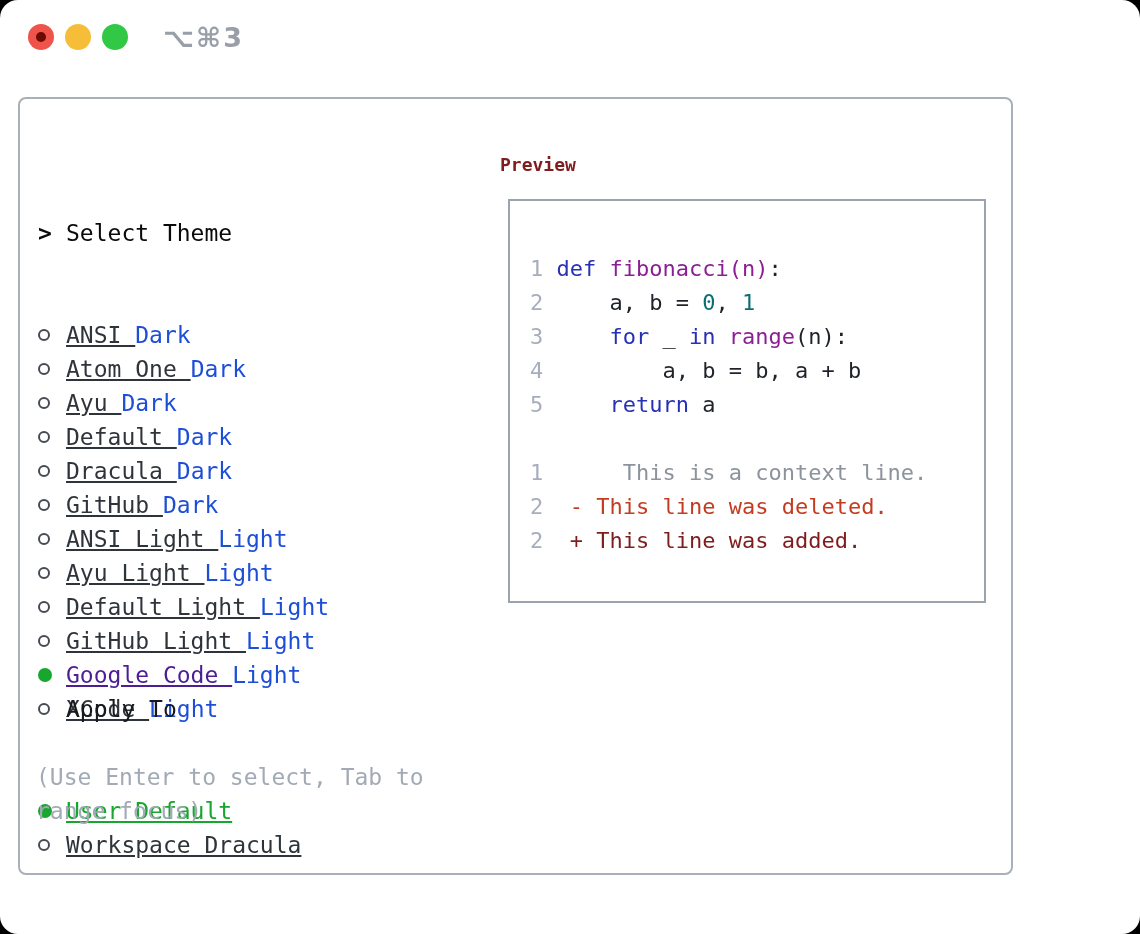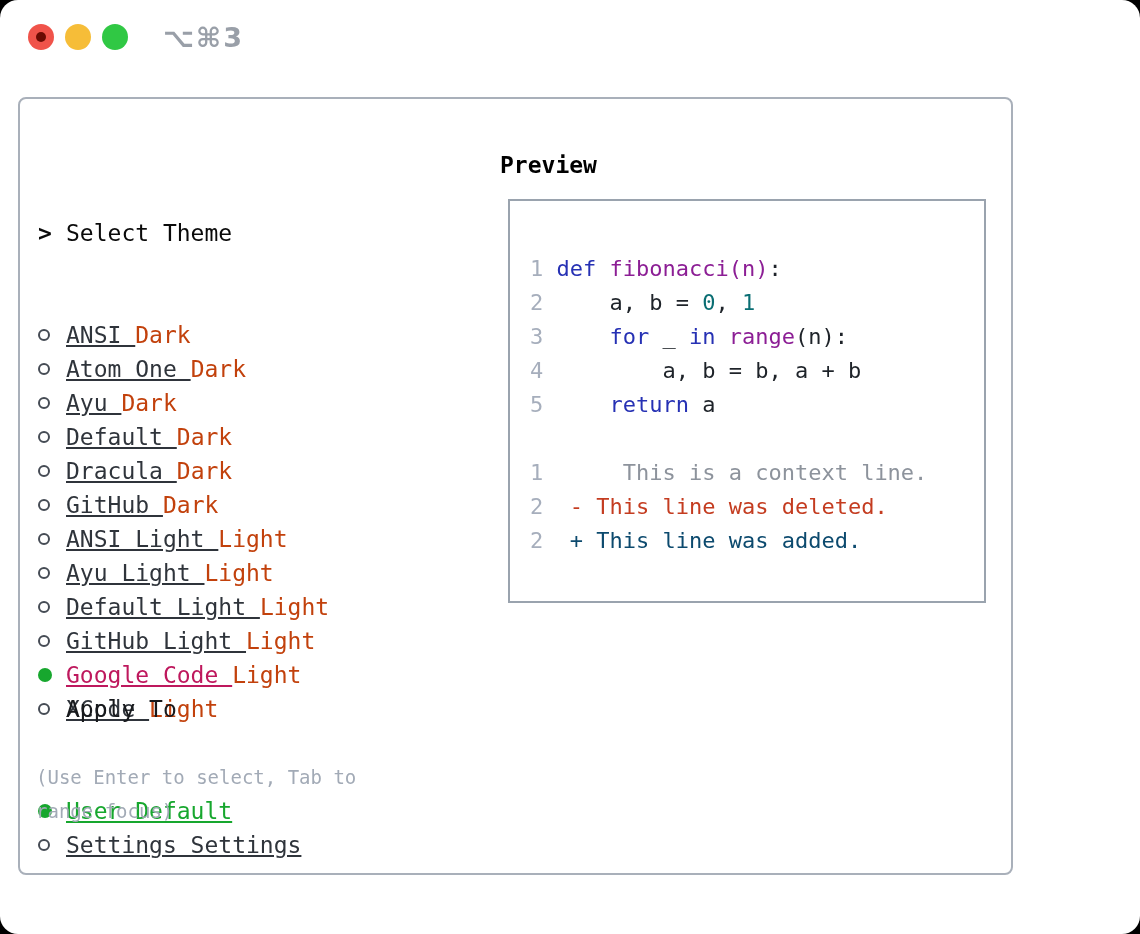--- a/index.html
+++ b/index.html
@@ -22,38 +22,38 @@
   .rows{position:absolute;white-space:pre;font-size:23px;line-height:34px;color:#2f343b;}
   #theme-list{left:38px;top:148px;}
   #apply-list{left:38px;top:624px;}
   .row{display:flex;align-items:center;height:34px;white-space:pre;}
   .marker{display:inline-flex;width:28px;align-items:center;flex:0 0 28px;}
   .circle{width:12px;height:12px;border:2px solid #454b54;border-radius:50%;box-sizing:border-box;}
   .circle.filled{border:none;width:14px;height:14px;background:#17a72e;}
   .chev{font-weight:bold;color:#0a0a0a;}
   .hdr{font-weight:normal;color:#0a0a0a;}
   .tname{color:#2f343b;text-decoration:underline;}
-  .theme-row.selected .tname{color:#be185d;}
-  .tvariant{color:#c2410c;}
+  .theme-row.selected .tname{color:#4c1d95;}
+  .tvariant{color:#1d4ed8;}
   .apply-label{color:#17191c;}
   .apply-row.selected .tname{color:#17a72e;}
-  #hint{position:absolute;left:36px;top:760px;font-size:19px;line-height:34px;color:#a2aab6;white-space:pre;}
+  #hint{position:absolute;left:36px;top:760px;font-size:23px;line-height:34px;color:#a2aab6;white-space:pre;}
   
-  .preview-label{position:absolute;left:500px;top:148px;height:34px;line-height:34px;font-size:23px;font-weight:bold;color:#000000;}
+  .preview-label{position:absolute;left:500px;top:148px;height:34px;line-height:34px;font-size:18px;font-weight:bold;color:#7f1d1d;}
   .preview-box{position:absolute;left:508px;top:199px;width:478px;height:404px;border:2px solid #9aa3ae;box-sizing:border-box;background:#fff;}
   #code-block{position:absolute;left:530px;top:252px;font-size:22px;line-height:34px;white-space:pre;}
   .cl{height:34px;}
   .tk-ln{color:#a6aebc;}
   .tk-kw{color:#2631b4;}
   .tk-fn{color:#8c1e95;}
   .tk-nm{color:#0a6e73;}
   .tk-pl{color:#1e2329;}
   .tk-ctx{color:#8d939c;text-align:right;}
   .tk-del{color:#c43c20;}
-  .tk-add{color:#0c4a6e;margin-top:12px;}
+  .tk-add{color:#7f1d1d;margin-top:12px;}
 </style>
 </head>
 <body>
 
 <div class="window">
 
   <div class="titlebar">
     <span class="light red"></span>
     <span class="light yellow"></span>
     <span class="light green"></span>
@@ -61,21 +61,21 @@
   </div>
 
   <div class="panel"></div>
 
   <div class="rows" id="theme-list">
     <div class="row"><span class="marker"><span class="chev">&gt;</span></span><span class="hdr">Select Theme</span></div>
   <div class="row theme-row"><span class="marker"><span class="circle"></span></span><span class="tname">ANSI </span><span class="tvariant">Dark</span></div><div class="row theme-row"><span class="marker"><span class="circle"></span></span><span class="tname">Atom One </span><span class="tvariant">Dark</span></div><div class="row theme-row"><span class="marker"><span class="circle"></span></span><span class="tname">Ayu </span><span class="tvariant">Dark</span></div><div class="row theme-row"><span class="marker"><span class="circle"></span></span><span class="tname">Default </span><span class="tvariant">Dark</span></div><div class="row theme-row"><span class="marker"><span class="circle"></span></span><span class="tname">Dracula </span><span class="tvariant">Dark</span></div><div class="row theme-row"><span class="marker"><span class="circle"></span></span><span class="tname">GitHub </span><span class="tvariant">Dark</span></div><div class="row theme-row"><span class="marker"><span class="circle"></span></span><span class="tname">ANSI Light </span><span class="tvariant">Light</span></div><div class="row theme-row"><span class="marker"><span class="circle"></span></span><span class="tname">Ayu Light </span><span class="tvariant">Light</span></div><div class="row theme-row"><span class="marker"><span class="circle"></span></span><span class="tname">Default Light </span><span class="tvariant">Light</span></div><div class="row theme-row"><span class="marker"><span class="circle"></span></span><span class="tname">GitHub Light </span><span class="tvariant">Light</span></div><div class="row theme-row selected"><span class="marker"><span class="circle filled"></span></span><span class="tname">Google Code </span><span class="tvariant">Light</span></div><div class="row theme-row"><span class="marker"><span class="circle"></span></span><span class="tname">XCode </span><span class="tvariant">Light</span></div></div>
 
   <div class="rows" id="apply-list">
     <div class="row"><span class="marker"></span><span class="apply-label">Apply To</span></div>
-  <div class="row apply-row selected"><span class="marker"><span class="circle filled"></span></span><span class="tname">User Default</span></div><div class="row apply-row"><span class="marker"><span class="circle"></span></span><span class="tname">Settings Settings</span></div></div>
+  <div class="row apply-row selected"><span class="marker"><span class="circle filled"></span></span><span class="tname">User Default</span></div><div class="row apply-row"><span class="marker"><span class="circle"></span></span><span class="tname">Workspace Dracula</span></div></div>
 
   <div id="hint"><span>(Use Enter to select, Tab to</span><br><span>range focus)</span></div>
 
   <div class="preview-label">Preview</div>
   <div class="preview-box"></div>
   <div id="code-block"><div class="cl"><span class="tk-ln">1 </span><span class="tk-kw">def</span><span class="tk-pl"> </span><span class="tk-fn">fibonacci(n)</span><span class="tk-pl">:</span></div><div class="cl"><span class="tk-ln">2 </span><span class="tk-pl">    a, b = </span><span class="tk-nm">0</span><span class="tk-pl">, </span><span class="tk-nm">1</span></div><div class="cl"><span class="tk-ln">3 </span><span class="tk-pl">    </span><span class="tk-kw">for</span><span class="tk-pl"> _ </span><span class="tk-kw">in</span><span class="tk-pl"> </span><span class="tk-fn">range</span><span class="tk-pl">(n):</span></div><div class="cl"><span class="tk-ln">4 </span><span class="tk-pl">        a, b = b, a + b</span></div><div class="cl"><span class="tk-ln">5 </span><span class="tk-pl">    </span><span class="tk-kw">return</span><span class="tk-pl"> a</span></div><div class="cl"></div><div class="cl"><span class="tk-ln">1</span><span class="tk-ctx">      This is a context line.</span></div><div class="cl"><span class="tk-ln">2</span><span class="tk-del">  - This line was deleted.</span></div><div class="cl"><span class="tk-ln">2</span><span class="tk-add">  + This line was added.</span></div></div>
 
 </div>
 
 </body></html>

